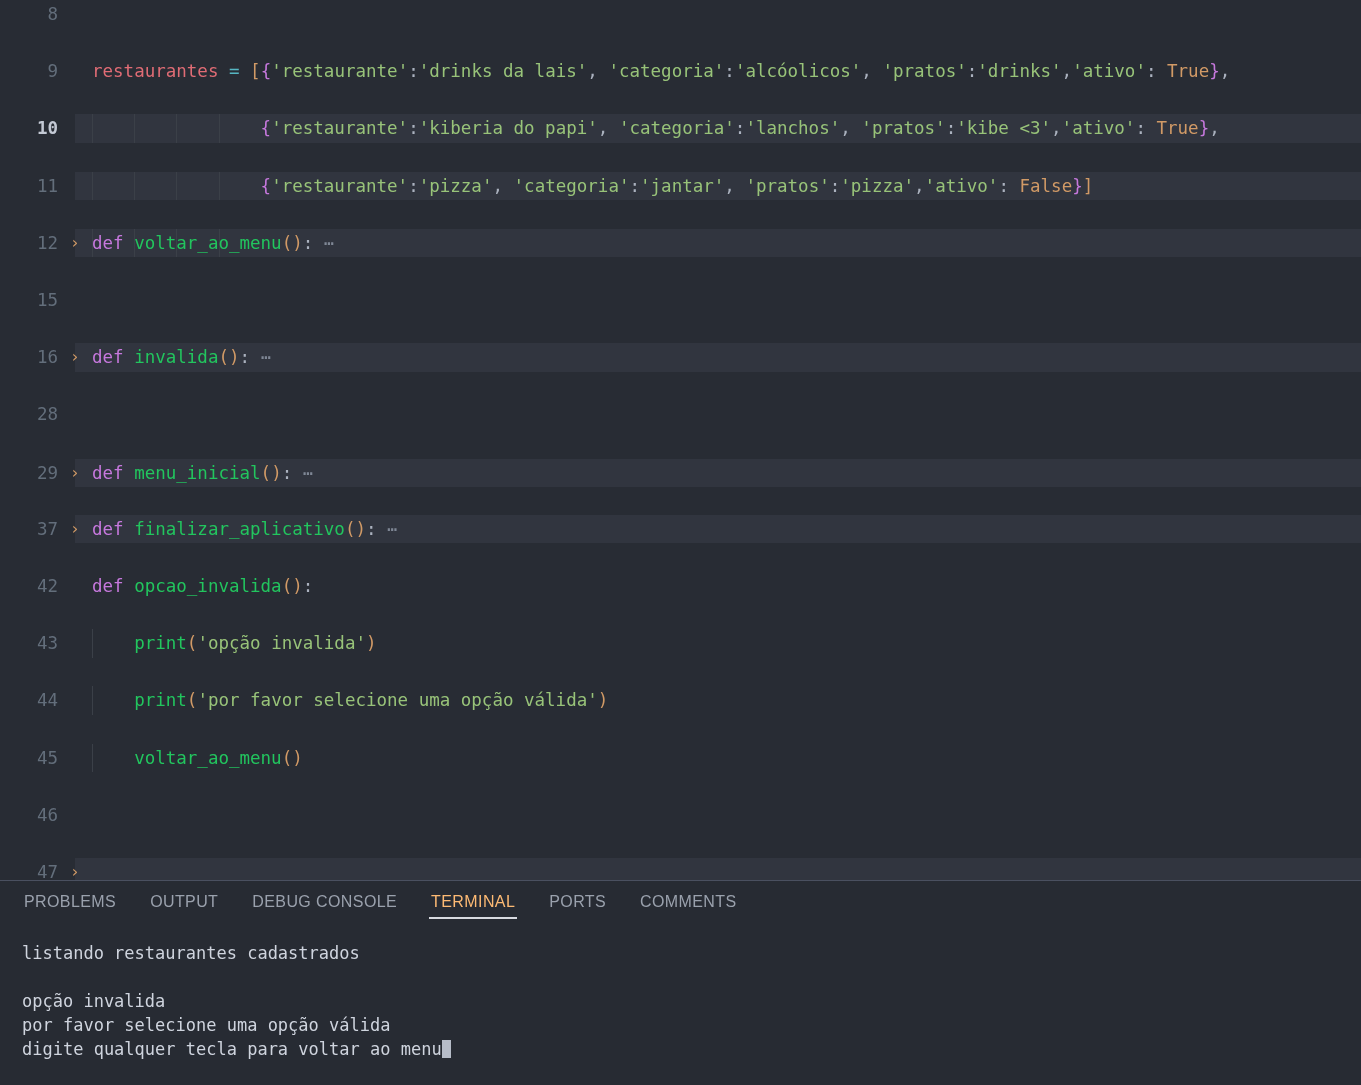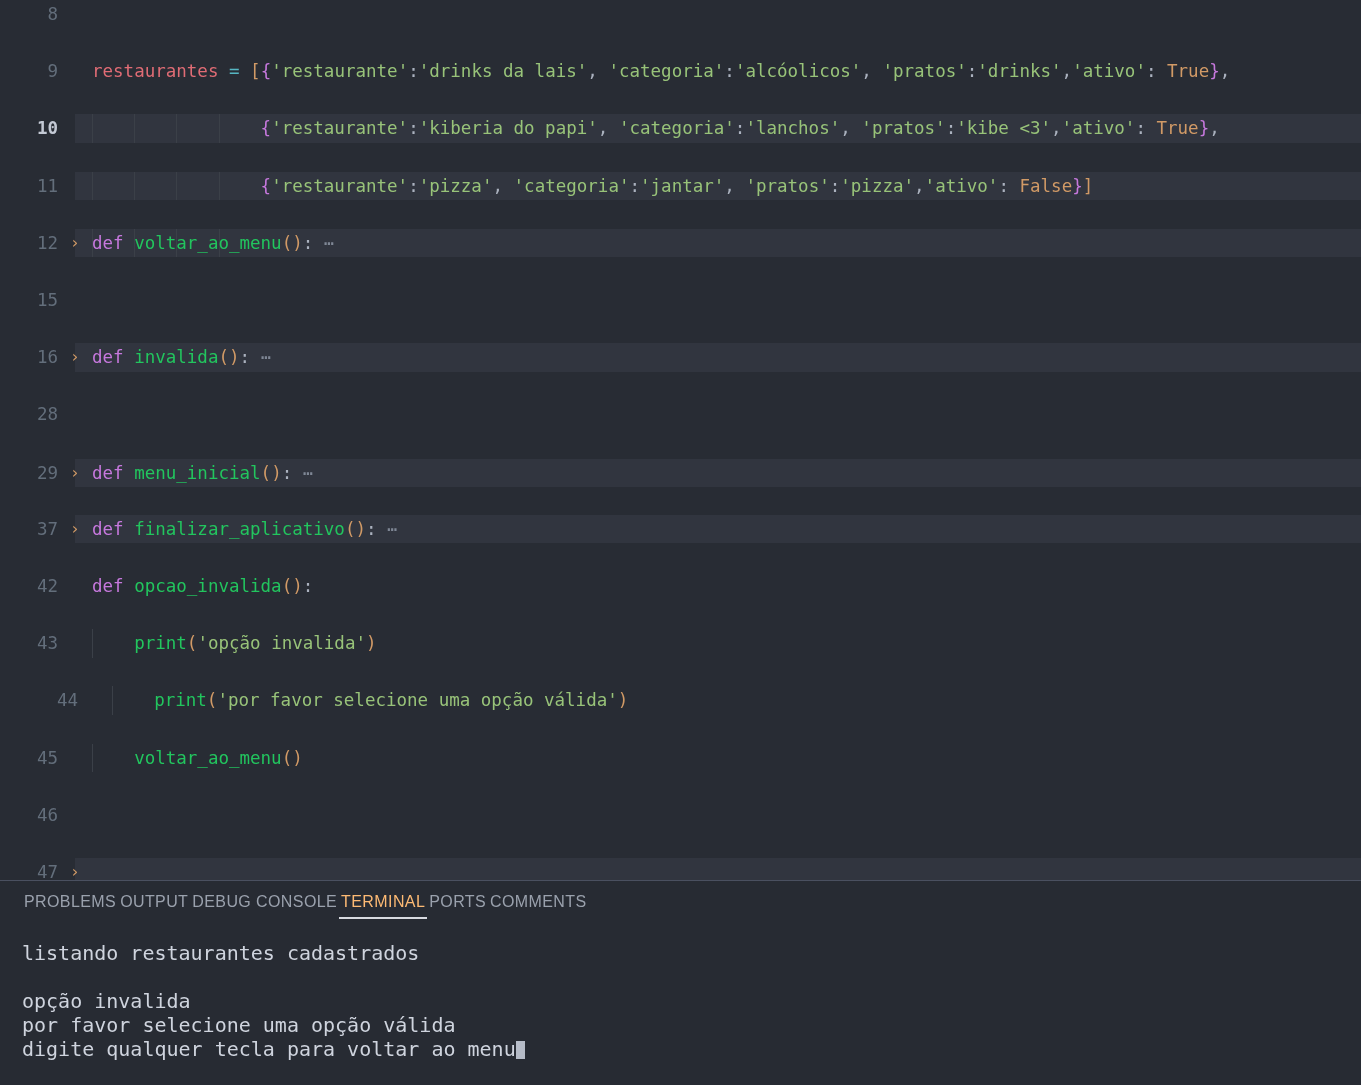--- a/index.html
+++ b/index.html
@@ -86,20 +86,21 @@
     border-top:1px solid #4a5060;
     display:flex;
     flex-direction:column;
     overflow:hidden;
   }
   #panel-tabs {
     height:46px;
     display:flex;
     align-items:center;
     padding-left:22px;
+    gap:30px;
   }
   .ptab {
     font-family:"Liberation Sans", sans-serif;
     font-size:16px;
     letter-spacing:0.4px;
     color:#9aa1ad;
     padding:4px 2px 8px 2px;
     position:relative;
     cursor:pointer;
   }
@@ -108,21 +109,21 @@
     content:"";
     position:absolute;
     left:0; right:0; bottom:0;
     height:2px;
     background:#d8dae0;
   }
   #terminal-body {
     flex:1;
     padding:14px 0 0 22px;
     font-family:"DejaVu Sans Mono", monospace;
-    font-size:20px;
+    font-size:17px;
     line-height:24px;
     color:#cfd4de;
     white-space:pre;
     overflow:hidden;
   }
   .tline { white-space:pre; height:24px; }
   .cursor {
     display:inline-block;
     width:9px;
     height:18px;
@@ -141,21 +142,21 @@
       <div class="row band" style="top: 57.2px;"><span class="ln active">10</span><div class="guide" style="left: 92px; top: 0px; height: 28.6px;"></div><div class="guide" style="left: 134.2px; top: 0px; height: 28.6px;"></div><div class="guide" style="left: 176.4px; top: 0px; height: 28.6px;"></div><div class="guide" style="left: 218.6px; top: 0px; height: 28.6px;"></div><span class="code">                <span class="brk2">{</span><span class="str">'</span><span class="str">restaurante</span><span class="str">'</span><span class="punc">:</span><span class="str">'</span><span class="str">kiberia do papi</span><span class="str">'</span><span class="punc">,</span> <span class="str">'</span><span class="str">categoria</span><span class="str">'</span><span class="punc">:</span><span class="str">'</span><span class="str">lanchos</span><span class="str">'</span><span class="punc">,</span> <span class="str">'</span><span class="str">pratos</span><span class="str">'</span><span class="punc">:</span><span class="str">'</span><span class="str">kibe &lt;3</span><span class="str">'</span><span class="punc">,</span><span class="str">'</span><span class="str">ativo</span><span class="str">'</span><span class="punc">:</span> <span class="lit">True</span><span class="brk2">}</span><span class="punc">,</span></span></div>
       <div class="row band" style="top: 85.8px;"><span class="ln">11</span><div class="guide" style="left: 92px; top: 0px; height: 28.6px;"></div><div class="guide" style="left: 134.2px; top: 0px; height: 28.6px;"></div><div class="guide" style="left: 176.4px; top: 0px; height: 28.6px;"></div><div class="guide" style="left: 218.6px; top: 0px; height: 28.6px;"></div><span class="code">                <span class="brk2">{</span><span class="str">'</span><span class="str">restaurante</span><span class="str">'</span><span class="punc">:</span><span class="str">'</span><span class="str">pizza</span><span class="str">'</span><span class="punc">,</span> <span class="str">'</span><span class="str">categoria</span><span class="str">'</span><span class="punc">:</span><span class="str">'</span><span class="str">jantar</span><span class="str">'</span><span class="punc">,</span> <span class="str">'</span><span class="str">pratos</span><span class="str">'</span><span class="punc">:</span><span class="str">'</span><span class="str">pizza</span><span class="str">'</span><span class="punc">,</span><span class="str">'</span><span class="str">ativo</span><span class="str">'</span><span class="punc">:</span> <span class="lit">False</span><span class="brk2">}</span><span class="brk1">]</span></span></div>
       <div class="row band" style="top: 114.4px;"><span class="ln">12</span><span class="chev">›</span><div class="guide" style="left: 92px; top: 0px; height: 28.6px;"></div><div class="guide" style="left: 134.2px; top: 0px; height: 28.6px;"></div><div class="guide" style="left: 176.4px; top: 0px; height: 28.6px;"></div><div class="guide" style="left: 218.6px; top: 0px; height: 28.6px;"></div><span class="code"><span class="kw">def</span> <span class="fn">voltar_ao_menu</span><span class="par">(</span><span class="par">)</span><span class="punc">:</span> <span class="fold">⋯</span></span></div>
       <div class="row" style="top: 143px;"><span class="ln">15</span><span class="code"></span></div>
       <div class="row band" style="top: 171.6px;"><span class="ln">16</span><span class="chev">›</span><span class="code"><span class="kw">def</span> <span class="fn">invalida</span><span class="par">(</span><span class="par">)</span><span class="punc">:</span> <span class="fold">⋯</span></span></div>
       <div class="row" style="top: 200.2px;"><span class="ln">28</span><span class="code"></span></div>
       <div class="row band" style="top: 230px;"><span class="ln">29</span><span class="chev">›</span><span class="code"><span class="kw">def</span> <span class="fn">menu_inicial</span><span class="par">(</span><span class="par">)</span><span class="punc">:</span> <span class="fold">⋯</span></span></div>
       <div class="row band" style="top: 257.4px;"><span class="ln">37</span><span class="chev">›</span><span class="code"><span class="kw">def</span> <span class="fn">finalizar_aplicativo</span><span class="par">(</span><span class="par">)</span><span class="punc">:</span> <span class="fold">⋯</span></span></div>
       <div class="row" style="top: 286px;"><span class="ln">42</span><span class="code"><span class="kw">def</span> <span class="fn">opcao_invalida</span><span class="par">(</span><span class="par">)</span><span class="punc">:</span></span></div>
       <div class="row" style="top: 314.6px;"><span class="ln">43</span><div class="guide" style="left: 92px; top: 0px; height: 28.6px;"></div><span class="code">    <span class="fn">print</span><span class="par">(</span><span class="str">'</span><span class="str">opção invalida</span><span class="str">'</span><span class="par">)</span></span></div>
-      <div class="row" style="top: 343.2px; margin-left: 20px;"><span class="ln">44</span><div class="guide" style="left: 92px; top: 0px; height: 28.6px;"></div><span class="code">    <span class="fn">print</span><span class="par">(</span><span class="str">'</span><span class="str">por favor selecione uma opção válida</span><span class="str">'</span><span class="par">)</span></span></div>
+      <div class="row" style="top: 343.2px;"><span class="ln">44</span><div class="guide" style="left: 92px; top: 0px; height: 28.6px;"></div><span class="code">    <span class="fn">print</span><span class="par">(</span><span class="str">'</span><span class="str">por favor selecione uma opção válida</span><span class="str">'</span><span class="par">)</span></span></div>
       <div class="row" style="top: 371.8px;"><span class="ln">45</span><div class="guide" style="left: 92px; top: 0px; height: 28.6px;"></div><span class="code">    <span class="fn">voltar_ao_menu</span><span class="par">(</span><span class="par">)</span></span></div>
       <div class="row" style="top: 400.4px;"><span class="ln">46</span><span class="code"></span></div>
       <div class="row band" style="top: 429px;"><span class="ln">47</span><span class="chev">›</span></div>
     </div>
 
   <div id="panel">
     <div id="panel-tabs">
         <div class="ptab">PROBLEMS</div>
         <div class="ptab">OUTPUT</div>
         <div class="ptab">DEBUG CONSOLE</div>

